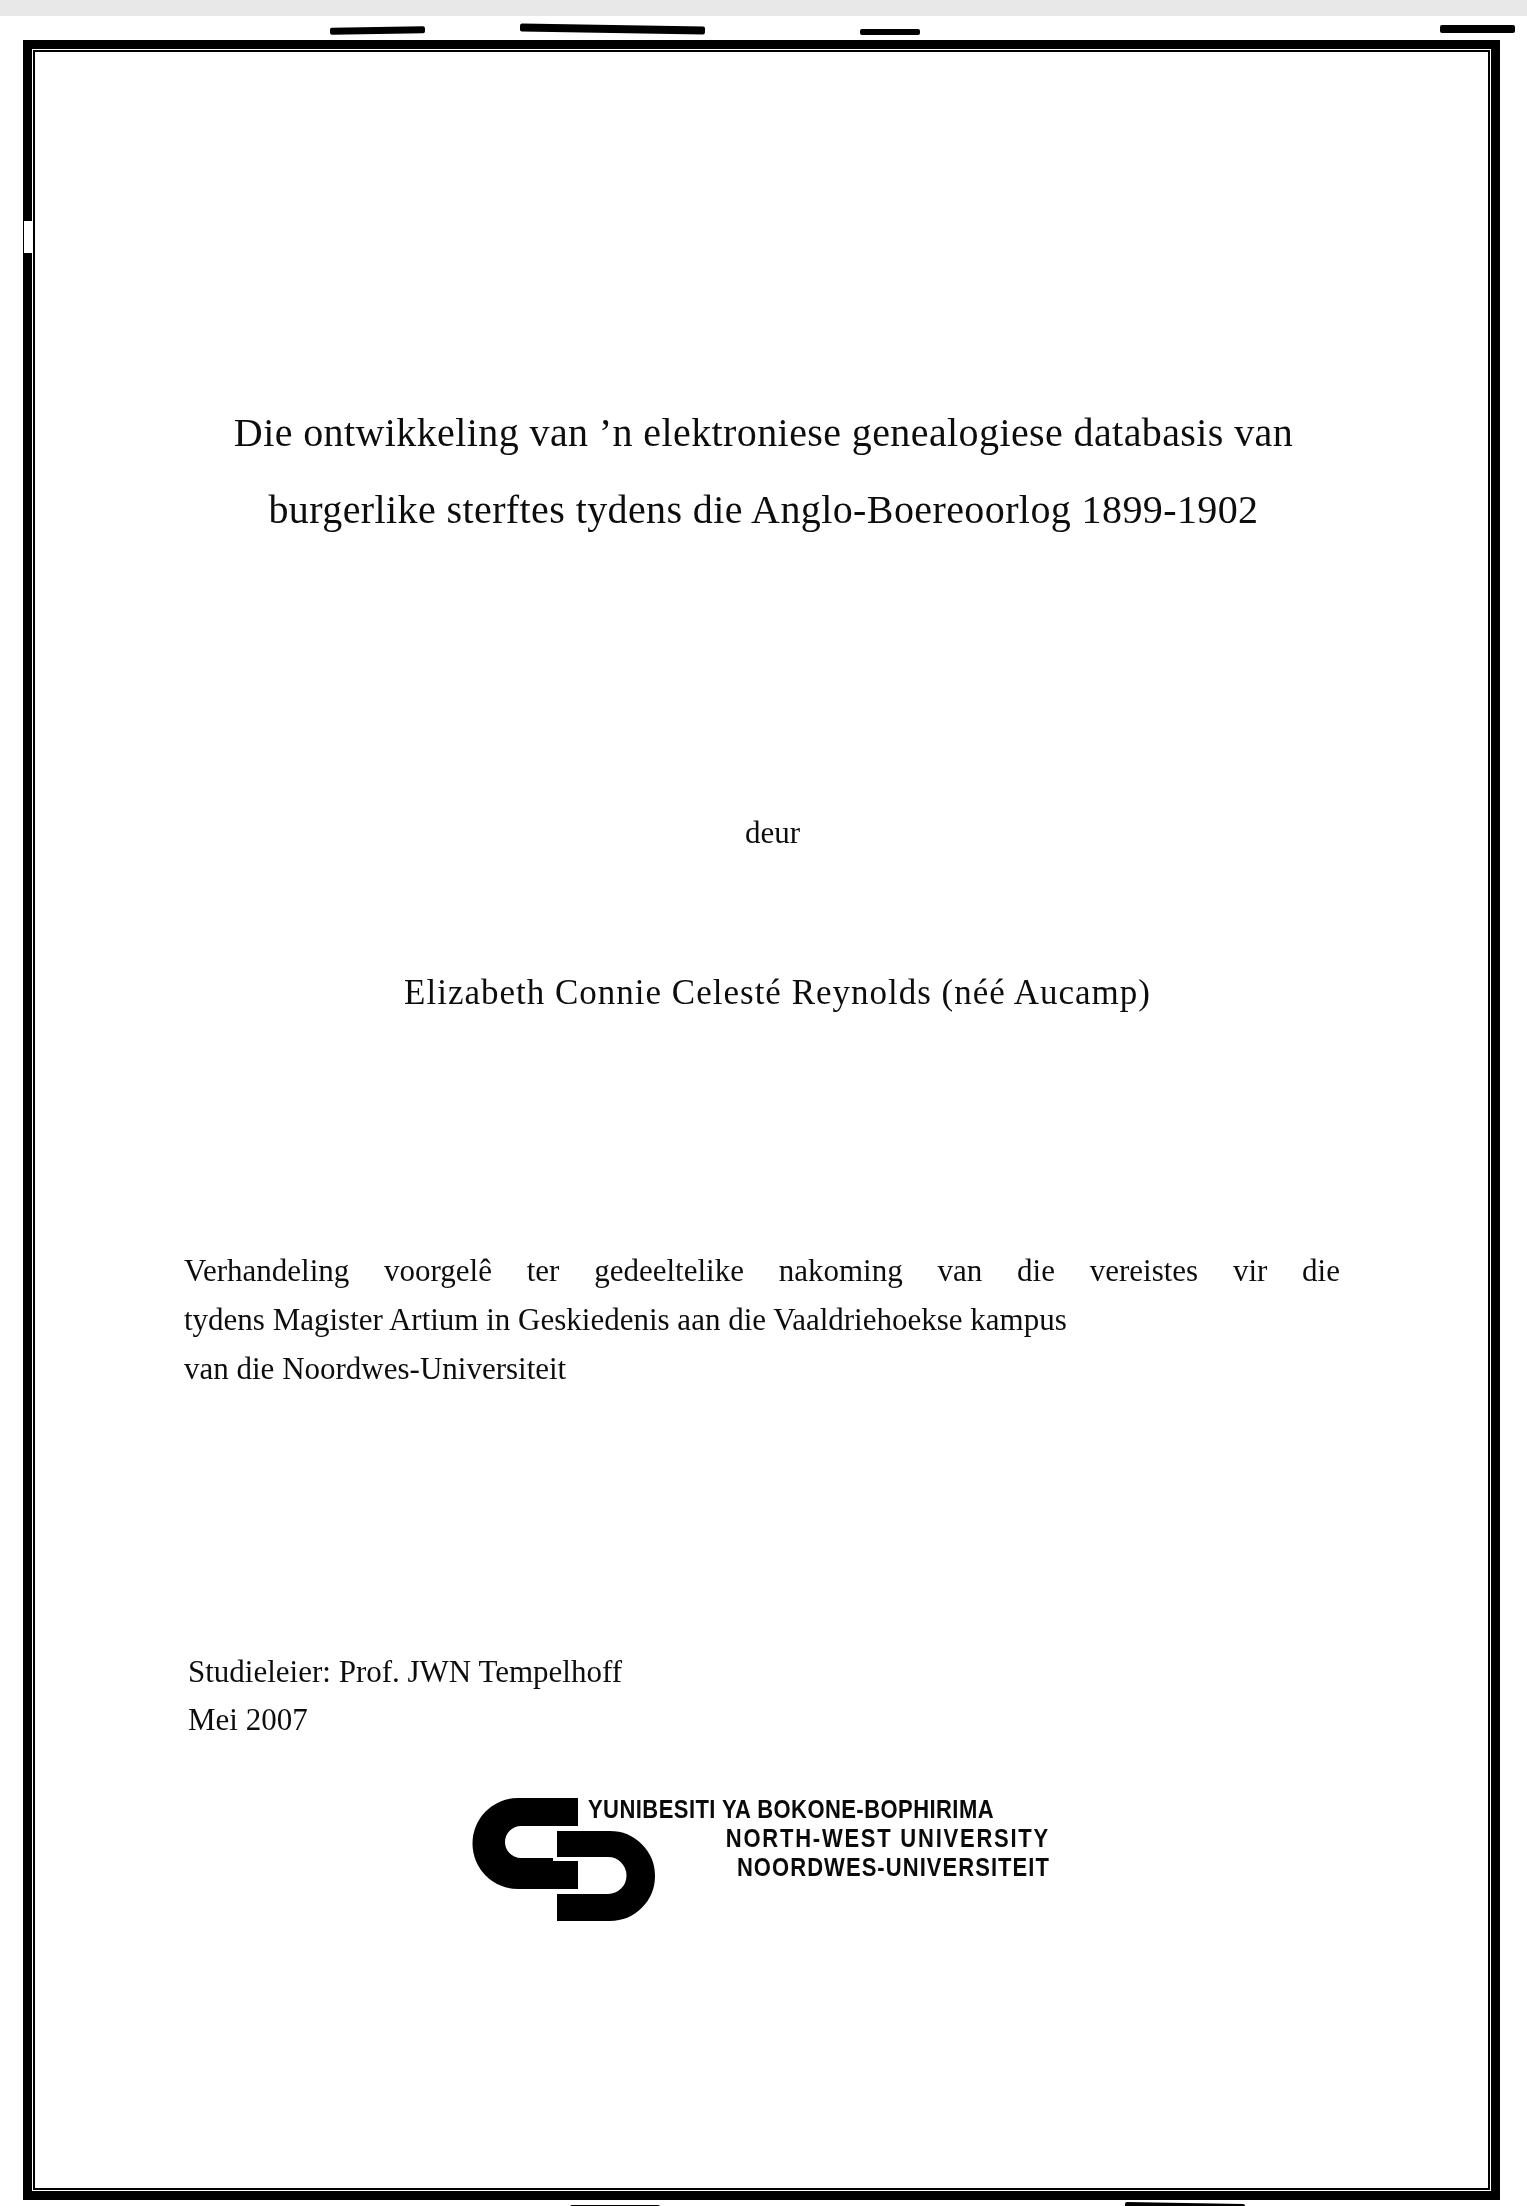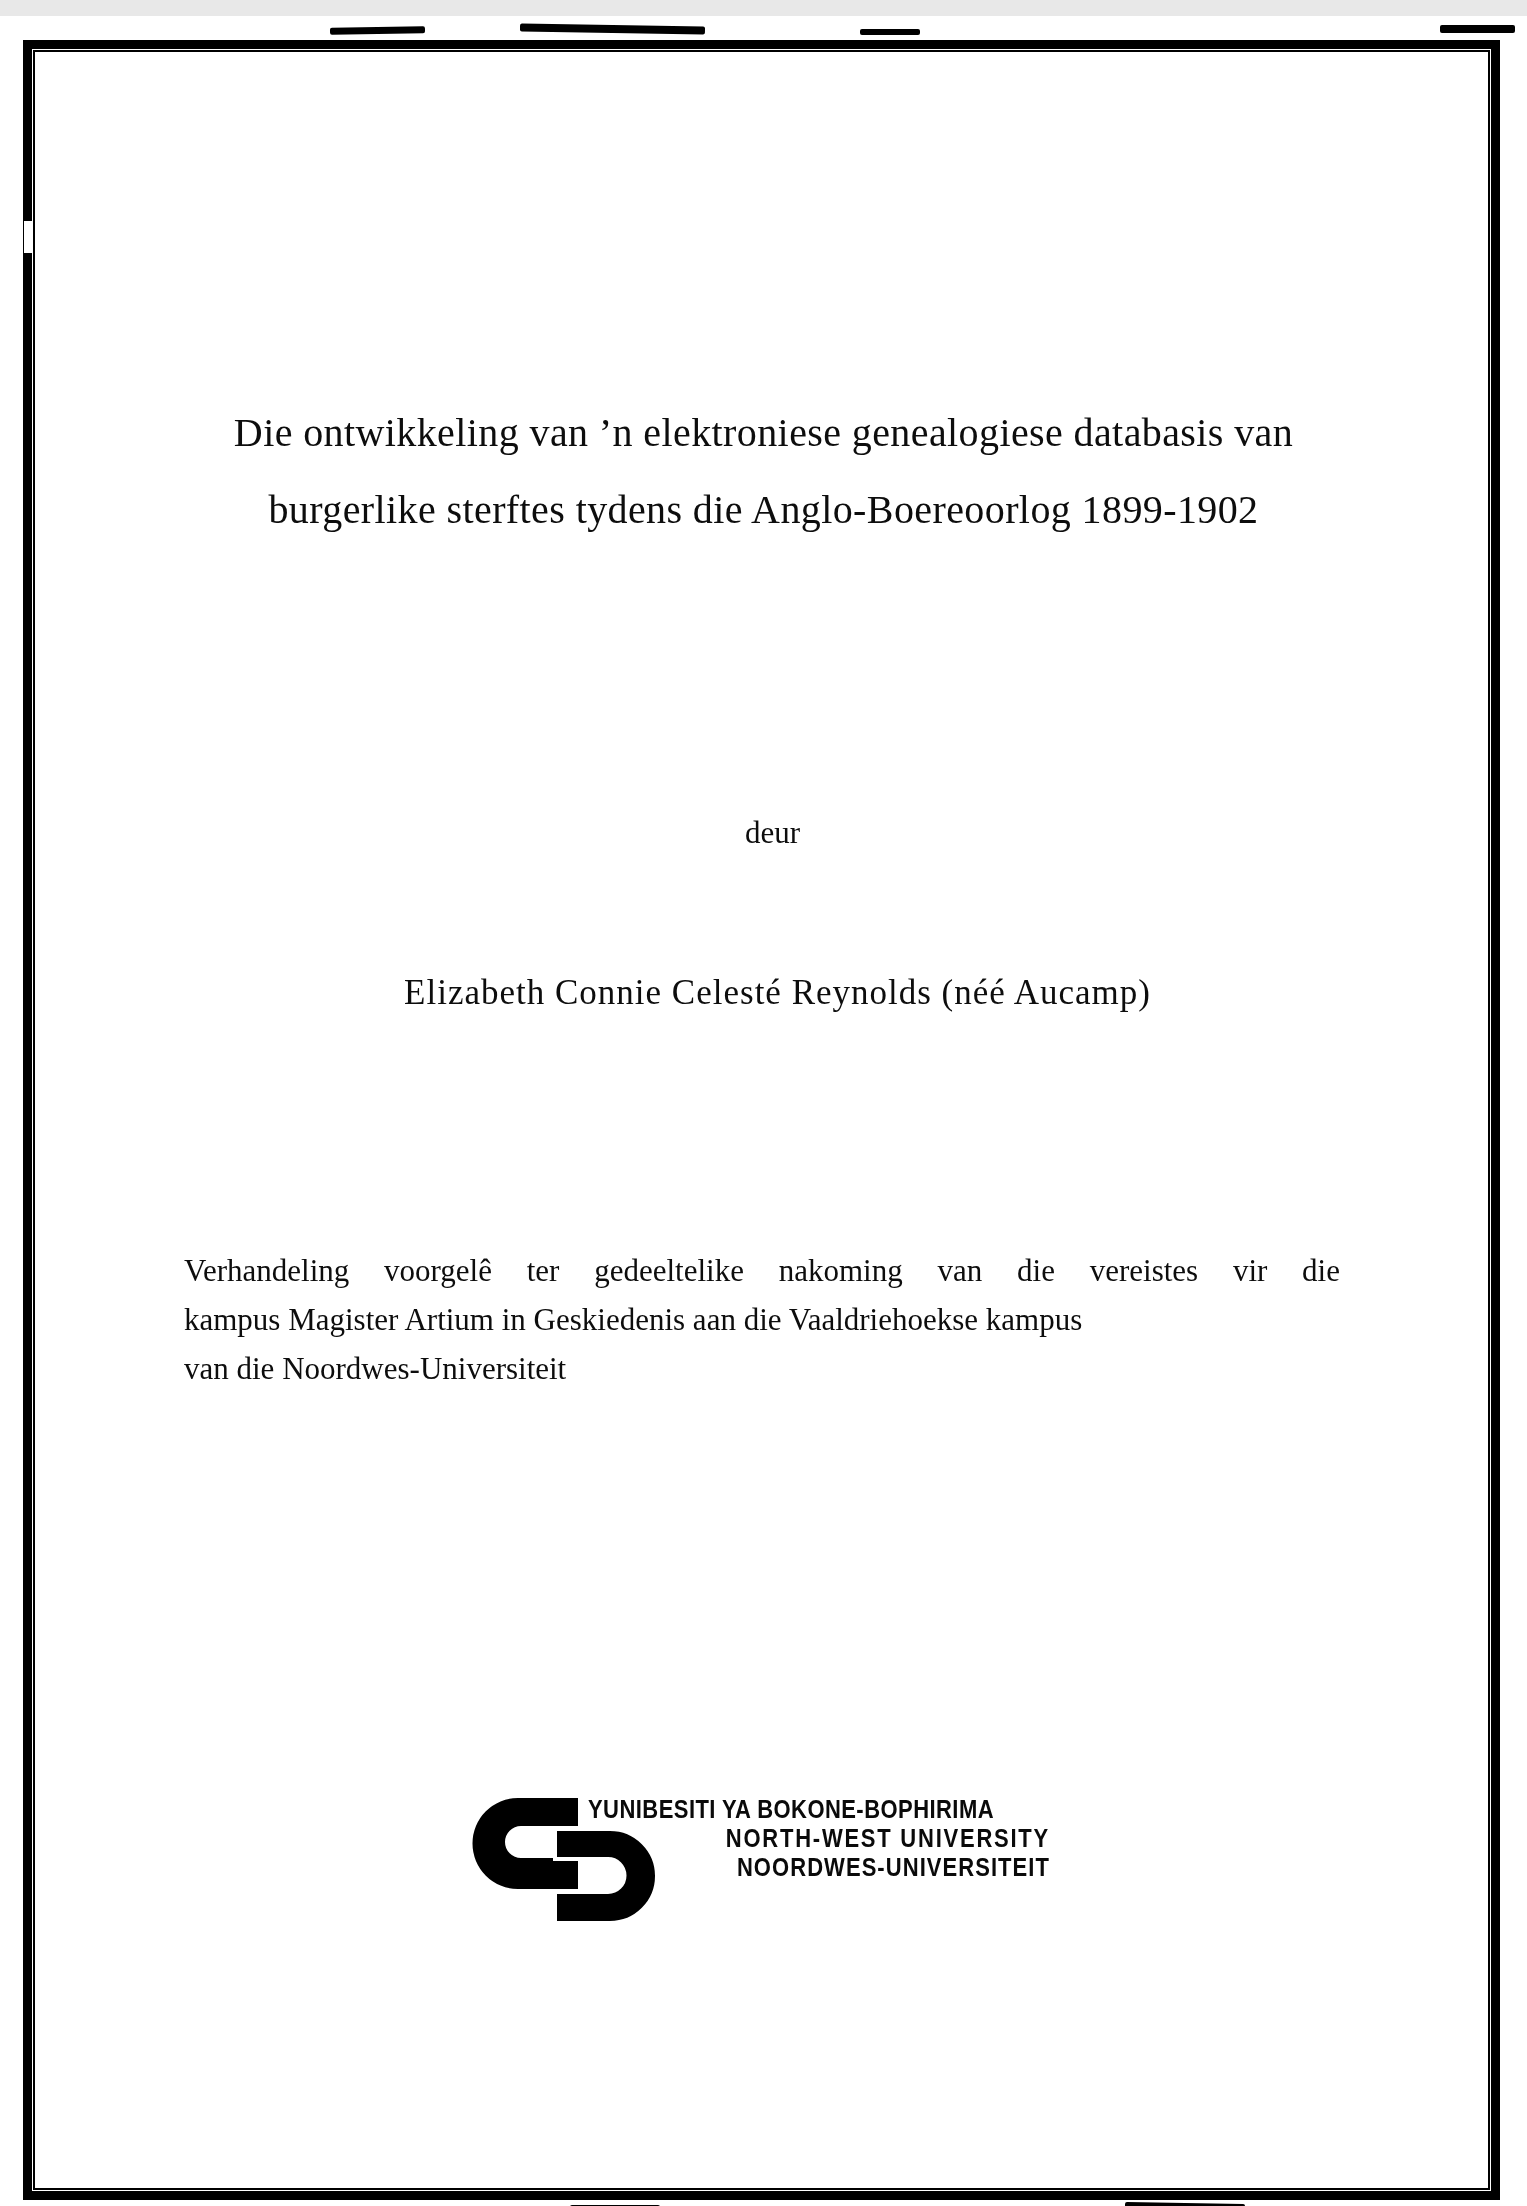--- a/index.html
+++ b/index.html
@@ -78,24 +78,28 @@
     <div>Die ontwikkeling van ’n elektroniese genealogiese databasis van</div>
     <div>burgerlike sterftes tydens die Anglo-Boereoorlog 1899-1902</div>
   </div>
 
   <div class="byline">deur</div>
 
   <div class="author">Elizabeth Connie Celesté Reynolds (néé Aucamp)</div>
 
   <div class="statement">
     <div class="just">Verhandeling voorgelê ter gedeeltelike nakoming van die vereistes vir die</div>
-    <div><span>kampus </span><span class="it">Magister Artium</span><span> in Geskiedenis aan die Vaaldriehoekse kampus</span></div>
+    <div><span>tydens </span><span class="it">Magister Artium</span><span> in Geskiedenis aan die Vaaldriehoekse kampus</span></div>
     <div>van die Noordwes-Universiteit</div>
   </div>
 
+  <div class="supervisor">
+    <div>Studieleier: Prof. JWN Tempelhoff</div>
+    <div>Mei 2007</div>
+  </div>
 
   <div class="logo">
     <svg class="mark" viewBox="0 0 205 133" xmlns="http://www.w3.org/2000/svg" aria-hidden="true">
 
       <path d="M113,3 L53,3 A45.5,45.5 0 0 0 53,94 L113,94 L113,63 L56,63 A16,16 0 0 1 56,31 L113,31 Z" fill="#000"></path>
 
       <path d="M90,34 L145,34 A47,47 0 0 1 145,128 L90,128 L90,97 L143,97 A16.5,16.5 0 0 0 143,64 L90,64 Z" fill="#000" stroke="#ffffff" stroke-width="4"></path>
     </svg>
     <div class="logo-text">
       <div class="lt1">YUNIBESITI YA BOKONE-BOPHIRIMA</div>

